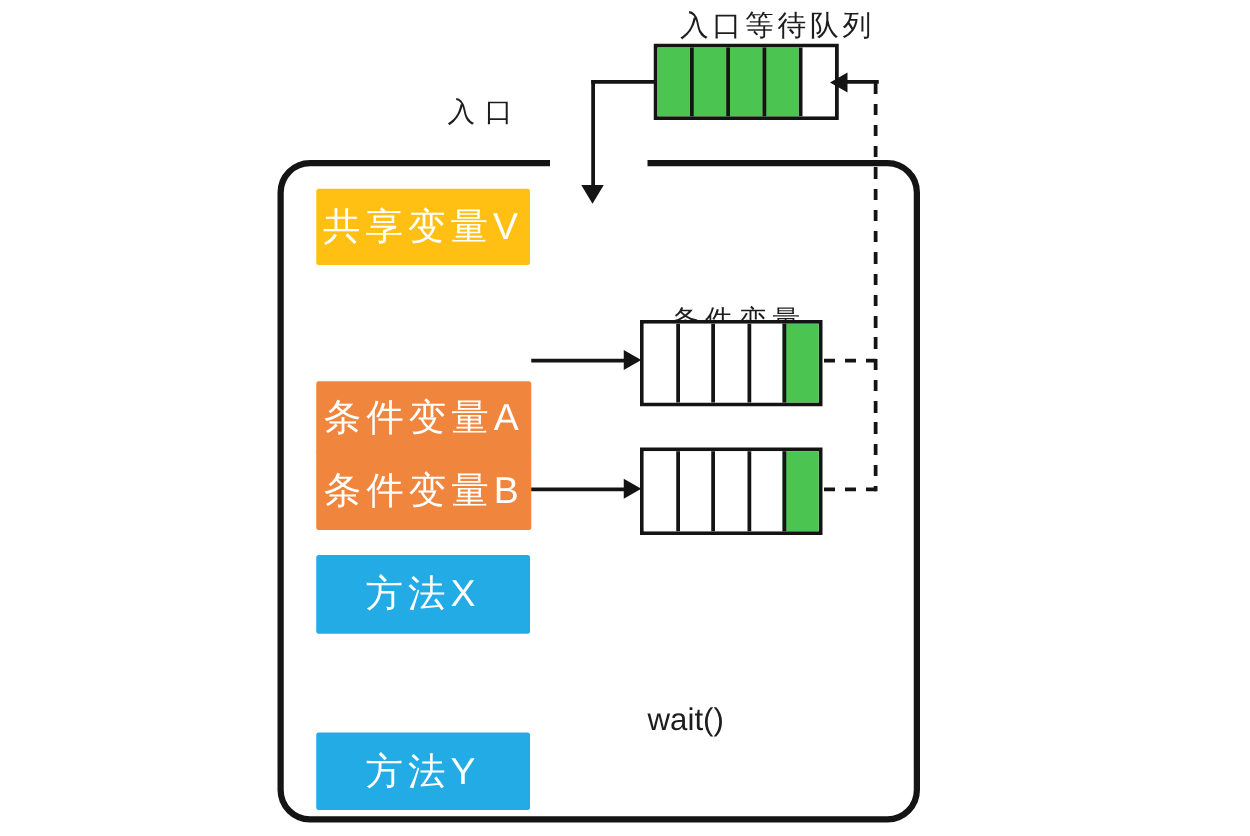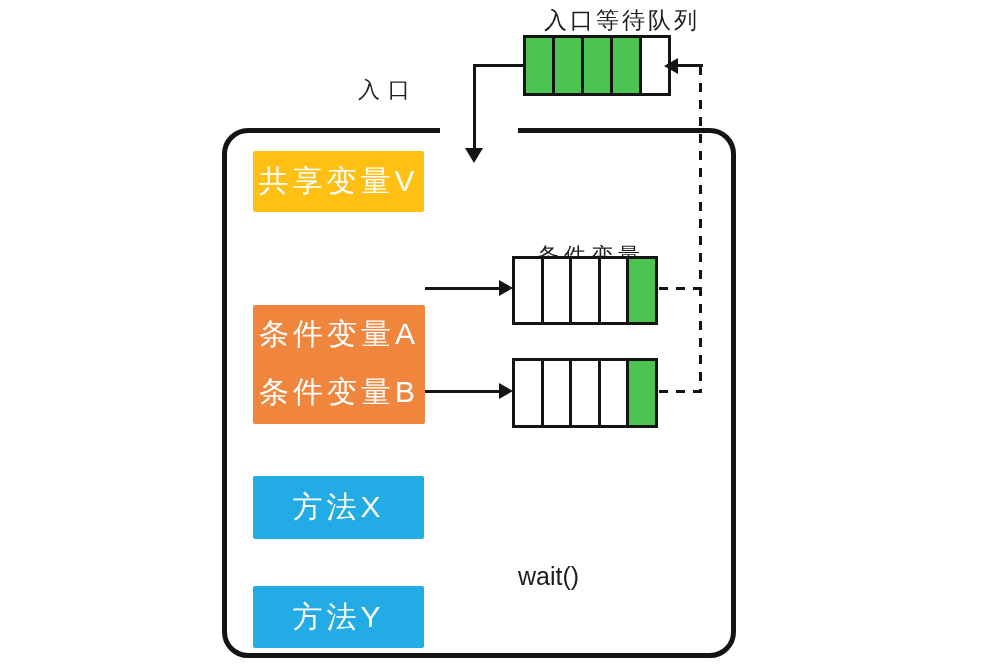--- a/index.html
+++ b/index.html
@@ -42,21 +42,21 @@
 
   
   .box{
     display:flex;align-items:center;justify-content:center;
     color:var(--box-text);font-size:30px;letter-spacing:4px;font-weight:500;
     box-sizing:border-box;border-radius:2px;
   }
   .shared{left:253px;top:151px;width:171px;height:61px;background:var(--shared-var);}
   .cond-a{left:253px;top:259px;width:172px;height:58px;background:var(--condition-var);margin-top:46px;}
   .cond-b{left:253px;top:360px;width:172px;height:64px;background:var(--condition-var);}
-  .meth-x{left:253px;top:476px;width:171px;height:63px;background:var(--method);}
+  .meth-x{left:253px;top:444px;width:171px;height:63px;background:var(--method);}
   .meth-y{left:253px;top:553px;width:171px;height:62px;background:var(--method);margin-top:33px;}
 
   
   .lbl{color:var(--label-text);white-space:pre;}
   .entrance-queue-label{left:512px;top:5px;width:220px;text-align:center;font-size:23px;letter-spacing:3px;font-weight:500;}
   .entrance-label{left:358px;top:75px;font-size:22px;letter-spacing:8px;font-weight:500;}
   .cond-queue-label{left:537px;top:173px;font-size:22px;line-height:33px;letter-spacing:5px;font-weight:500;}
   .calls{left:518px;top:484px;font-size:25px;line-height:37px;}
 
   

